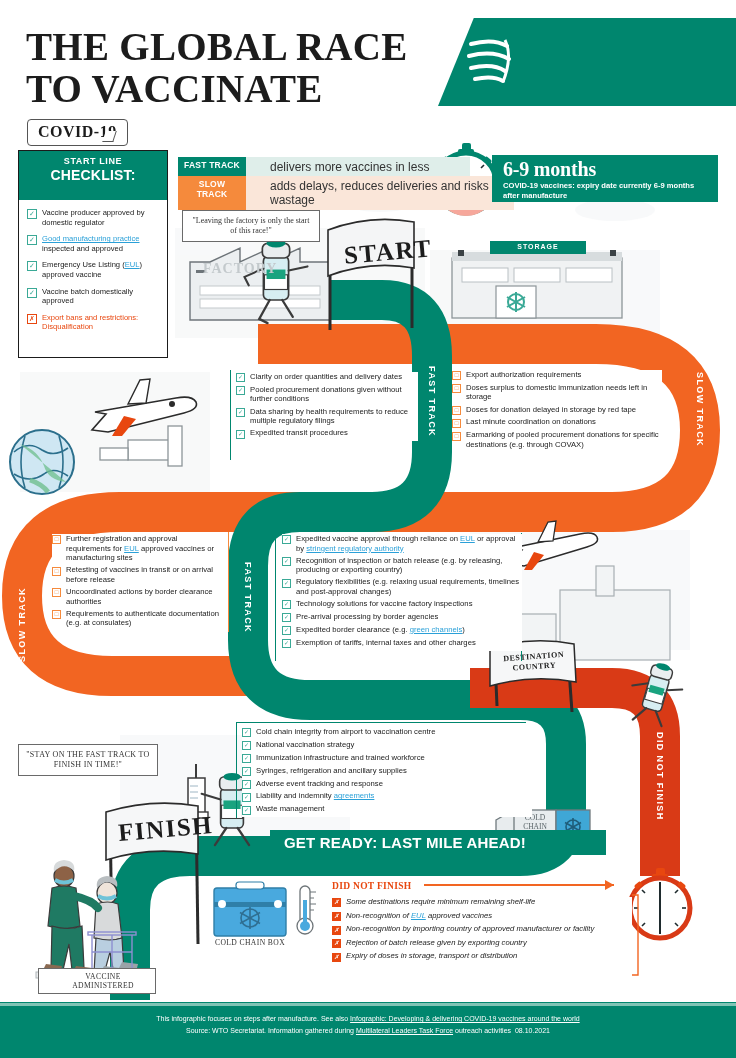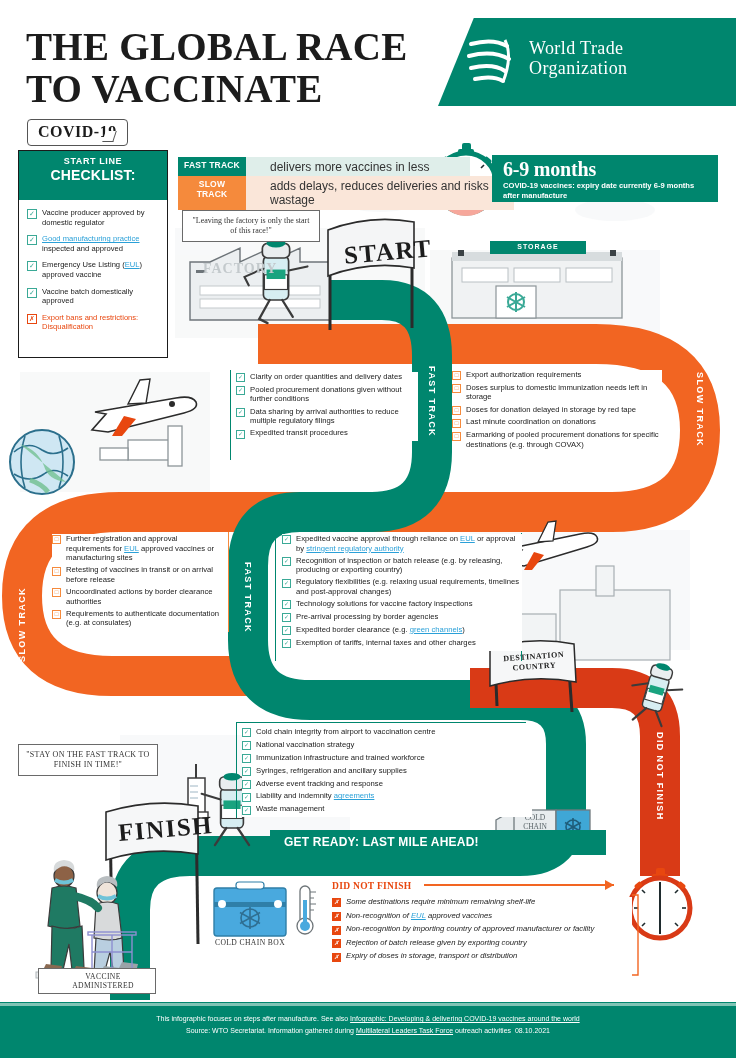--- a/index.html
+++ b/index.html
@@ -69,21 +69,21 @@
   
   .bub{border:1.2px solid #6a6a6a;background:#fff;text-align:center;
        font-family:"Liberation Serif",serif;font-size:8px;line-height:10px;color:#333;
        padding:5px 6px;}
 
   
   .sign-txt{font-family:"Liberation Serif",serif;font-weight:700;color:#1c1c1c;}
 
   
   .getready{left:270px;top:830px;width:336px;height:25px;background:#00866e;}
-  .getready span{color:#fff;font-size:12px;font-weight:700;letter-spacing:.2px;
+  .getready span{color:#fff;font-size:15px;font-weight:700;letter-spacing:.2px;
                  line-height:25px;padding-left:14px;}
 
   
   .dnf-h{left:332px;top:881px;font-family:"Liberation Serif",serif;font-weight:700;
          font-size:9.5px;color:#e8470f;letter-spacing:.3px;}
   .dnf-list{left:332px;top:897px;width:300px;}
   .dnf-list .li{margin-bottom:3.2px;font-style:italic;}
 
   
   .cap{font-family:"Liberation Serif",serif;font-size:7.6px;letter-spacing:.4px;color:#333;text-align:center;}
@@ -383,24 +383,20 @@
   <div class="abs wto-banner"></div>
   <svg class="abs wto-glyph" viewBox="0 0 60 56">
     <g fill="none" stroke="#ffffff" stroke-width="4" stroke-linecap="round">
       <path d="M10,12 q22,-6 36,2"></path>
       <path d="M8,24 q24,-6 40,3"></path>
       <path d="M10,36 q22,-5 34,3"></path>
       <path d="M14,47 q18,-4 28,2"></path>
     </g>
     <path d="M44,8 q8,16 -2,42" fill="none" stroke="#ffffff" stroke-width="3"></path>
   </svg>
-  <div class="abs wto-text">
-    <div>World Trade</div>
-    <div>Organization</div>
-  </div>
 
   <div class="abs title">THE GLOBAL RACE TO VACCINATE</div>
   <div class="abs covid-tag">COVID-19</div>
   <div class="abs covid-fold"></div>
 
   <div class="leg-row" style="left:178px;top:157px;">
     <span class="leg-badge" style="background:#00866e;width:56px;">FAST TRACK</span>
     <span class="leg-desc" style="background:#dfeeea;width:176px;">delivers more vaccines in less time</span>
   </div>
   <div class="leg-row" style="left:178px;top:176px;">
@@ -470,21 +466,21 @@
     <div class="li">
         <span class="bx">✓</span>
         <span>Clarity on order quantities and delivery dates</span>
       </div>
     <div class="li">
         <span class="bx">✓</span>
         <span>Pooled procurement donations given without further conditions</span>
       </div>
     <div class="li">
         <span class="bx">✓</span>
-        <span>Data sharing by arrival authorities to reduce multiple regulatory filings</span>
+        <span>Data sharing by health requirements to reduce multiple regulatory filings</span>
       </div>
     <div class="li">
         <span class="bx">✓</span>
         <span>Expedited transit procedures</span>
       </div>
   </div>
 
   <div class="abs card" style="left:452px;top:370px;width:210px;">
     <div class="li">
         <span class="bx o">□</span>

